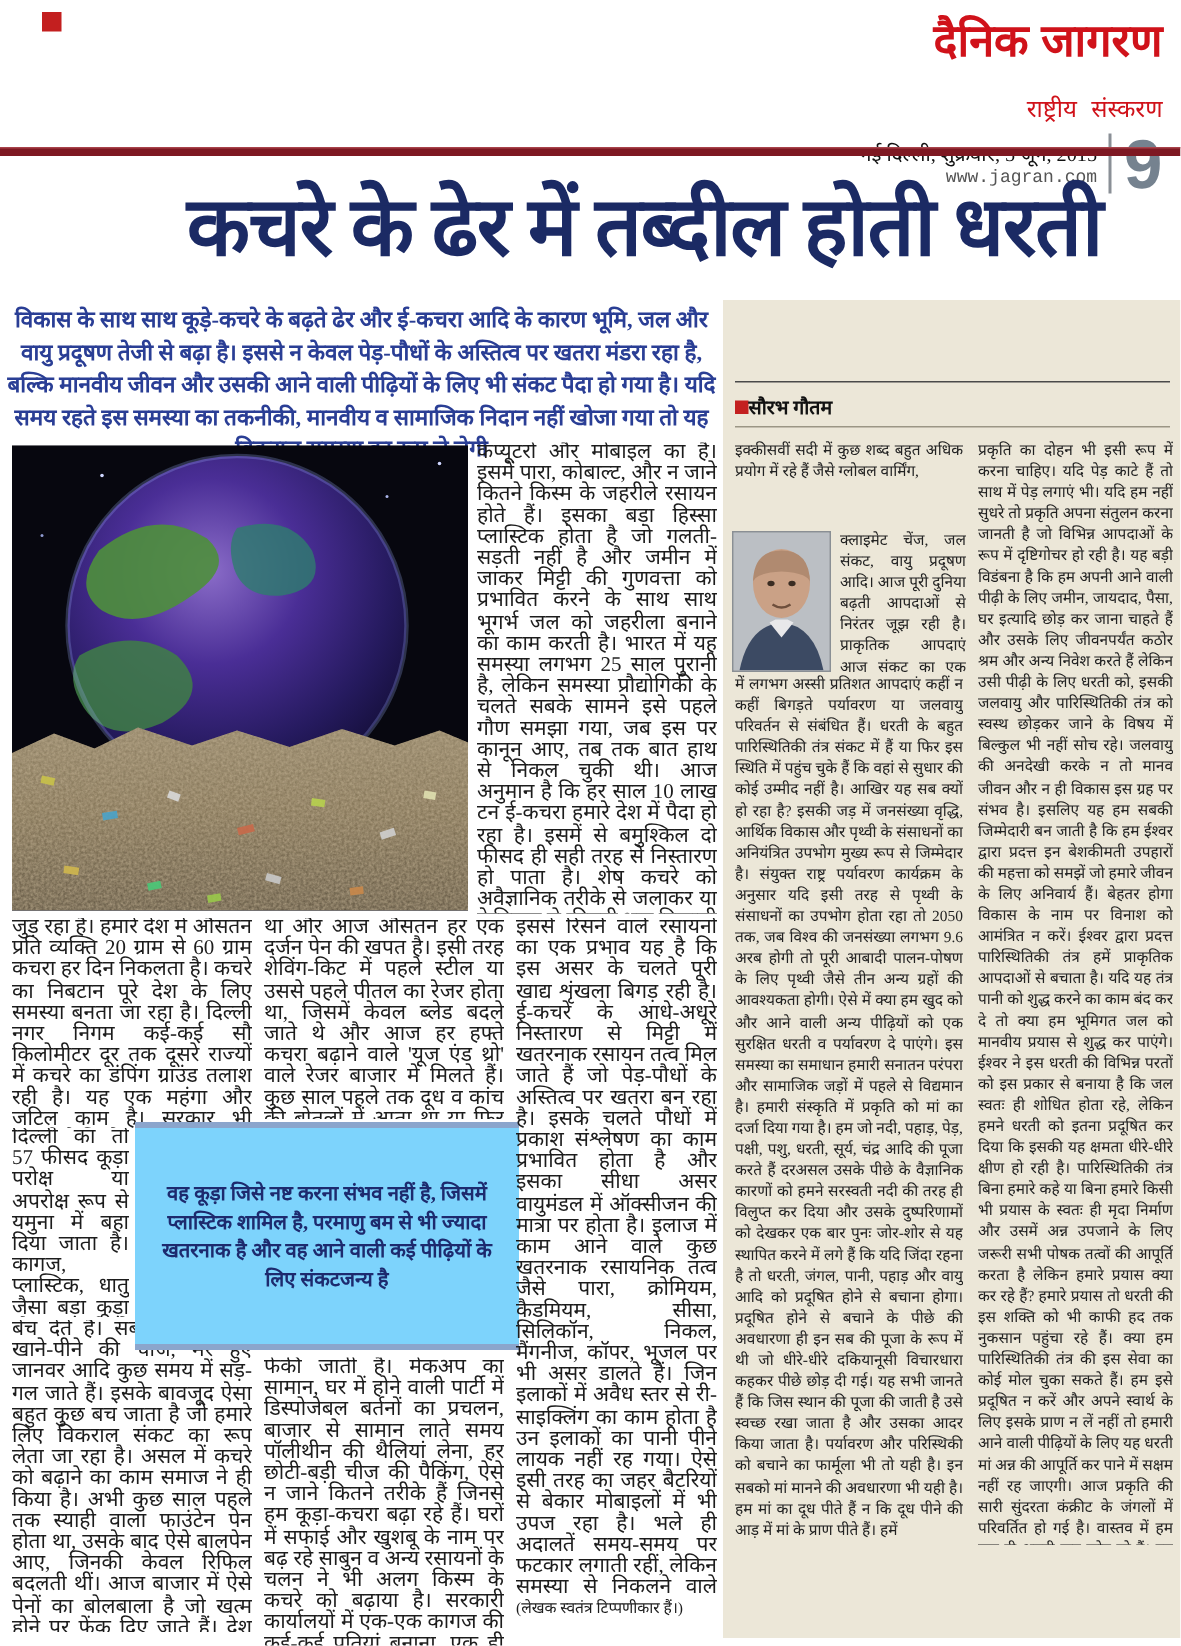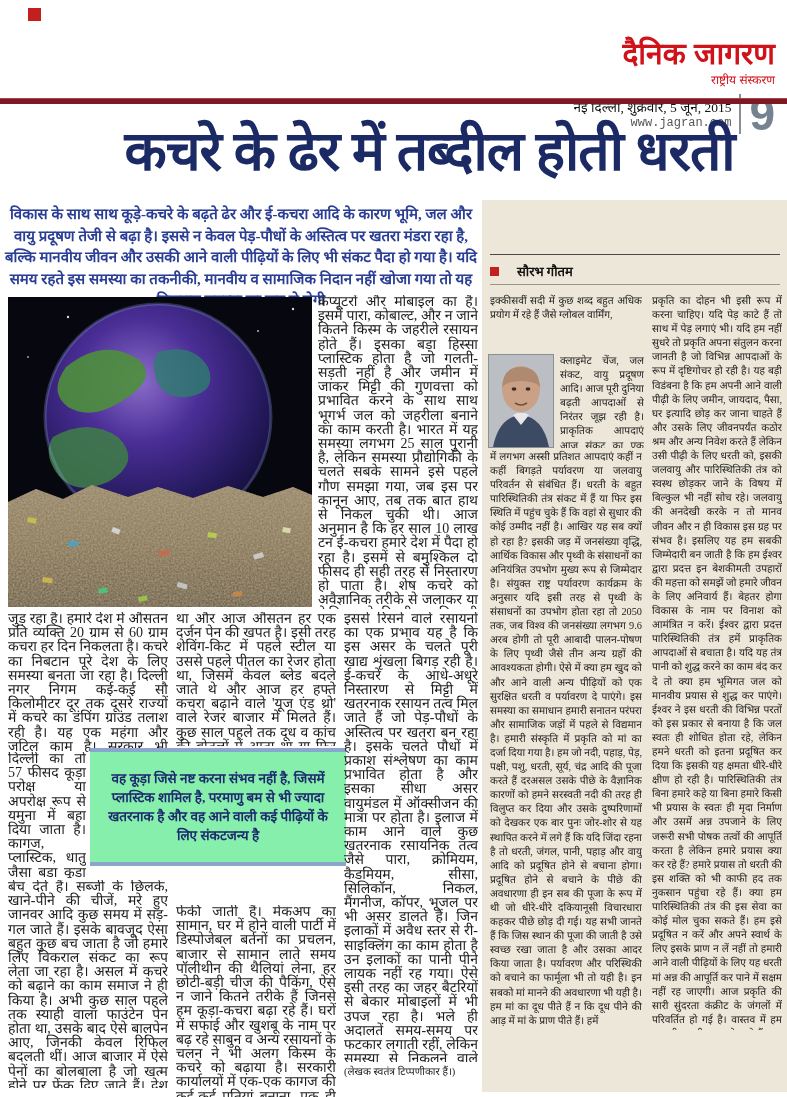--- a/index.html
+++ b/index.html
@@ -2,22 +2,22 @@
 <html lang="hi"><head>
 <meta charset="utf-8">
 <style>
   html,body{margin:0;padding:0;}
   body{width:787px;height:1097px;background:#ffffff;font-family:"Liberation Serif",serif;color:#1c1c1c;overflow:hidden;}
   #page{position:relative;width:787px;height:1097px;background:#fff;}
 
   
   .corner-mark{position:absolute;left:28px;top:8px;width:13px;height:13px;background:#c31f1f;}
   .masthead{position:absolute;right:12px;top:12px;text-align:right;}
-  .brand{font-family:"Liberation Sans",sans-serif;font-weight:bold;font-size:30px;line-height:32px;color:#d0121a;margin-top:26px;}
-  .edition{font-family:Liberation Sans, sans-serif;font-size:12px;color:#d0121a;margin-top:1px;}
+  .brand{font-family:"Liberation Sans",sans-serif;font-weight:bold;font-size:30px;line-height:32px;color:#d0121a;}
+  .edition{font-family:Liberation Mono, monospace;font-size:16px;color:#d0121a;margin-top:17px;}
   .date-row{display:flex;align-items:center;justify-content:flex-end;margin-top:4px;}
   .date-block{text-align:right;}
   .dateline{font-size:13.5px;font-weight:normal;color:#111;}
   .site{font-size:12px;color:#555;font-family:Liberation Mono, monospace;}
   .vbar{width:2px;height:40px;background:#8a8f96;margin:0 8px;}
   .pagenum{font-family:"Liberation Sans",sans-serif;font-size:46px;line-height:44px;color:#75828f;font-weight:bold;}
   .top-rule{position:absolute;left:0;top:98px;width:787px;height:5px;background:#7e1822;border-top:1px solid #a8434b;}
 
   
   .main-headline{position:absolute;left:0;top:108px;width:787px;text-align:center;font-weight:bold;font-size:55px;line-height:88px;color:#1b2a64;letter-spacing:-1px;padding-left:36px;}
@@ -29,28 +29,28 @@
   .bodycol{position:absolute;font-size:14px;line-height:14.2px;text-align:justify;color:#1c1c1c;overflow:hidden;}
   .colA{left:318px;top:295px;width:160px;height:314px;}
   .col1-top{left:8px;top:612px;width:160px;height:140px;}
   .col1-narrow{left:8px;top:752px;width:78px;height:126px;}
   .col1-bottom{left:8px;top:880px;width:160px;height:208px;}
   .col2-top{left:176px;top:612px;width:160px;height:134px;}
   .col2-bottom{left:176px;top:878px;width:160px;height:210px;margin-top:27px;}
   .col3{left:344px;top:612px;width:134px;height:450px;}
   .col3-credit{position:absolute;left:344px;top:1064px;width:134px;text-align:left;font-size:10.4px;color:#1c1c1c;}
 
-  .quote-box{position:absolute;left:90px;top:748px;width:256px;height:118px;border-top:4px solid #8ba5cc;border-bottom:4px solid #8ba5cc;background:#86efac;display:flex;align-items:center;justify-content:center;padding:4px 8px;box-sizing:border-box;}
+  .quote-box{position:absolute;left:90px;top:748px;width:256px;height:152px;border-top:4px solid #8ba5cc;border-bottom:4px solid #8ba5cc;background:#7dd3fc;display:flex;align-items:center;justify-content:center;padding:4px 8px;box-sizing:border-box;}
   .quote-text{font-size:13.5px;line-height:19px;font-weight:bold;color:#1d2a6e;text-align:center;}
 
   
   .opinion-bg{position:absolute;left:482px;top:200px;width:305px;height:892px;background:#ece7d8;}
   .op-headline{position:absolute;left:492px;top:210px;width:288px;font-size:26px;line-height:34px;font-weight:bold;color:#2157a5;}
   .op-rule1{position:absolute;left:490px;top:254px;width:290px;height:1px;background:#4a4a4a;}
-  .op-byline{position:absolute;left:490px;top:262px;display:flex;align-items:center;gap:18px;}
+  .op-byline{position:absolute;left:490px;top:262px;display:flex;align-items:center;gap:0;}
   .op-byline .sq{width:9px;height:9px;background:#c32020;}
   .op-byline .name{font-size:13px;font-weight:bold;color:#111;}
   .op-rule2{position:absolute;left:490px;top:284px;width:290px;height:1px;background:#9b9685;}
   .opcol{position:absolute;font-size:10.3px;line-height:14.1px;text-align:justify;color:#222;overflow:hidden;}
   .opA1{left:490px;top:294px;width:152px;height:58px;}
   .author-photo{position:absolute;left:488px;top:354px;width:64px;height:92px;background:#b9bdc1;border:1px solid #8a8f94;overflow:hidden;}
   .opA2{left:560px;top:354px;width:84px;height:94px;}
   .opA3{left:490px;top:450px;width:152px;height:634px;}
   .opB{left:652px;top:294px;width:130px;height:736px;}
   .op-credit{position:absolute;left:652px;top:1032px;width:130px;font-size:10.3px;line-height:14px;font-style:italic;font-weight:bold;color:#222;text-align:right;}

